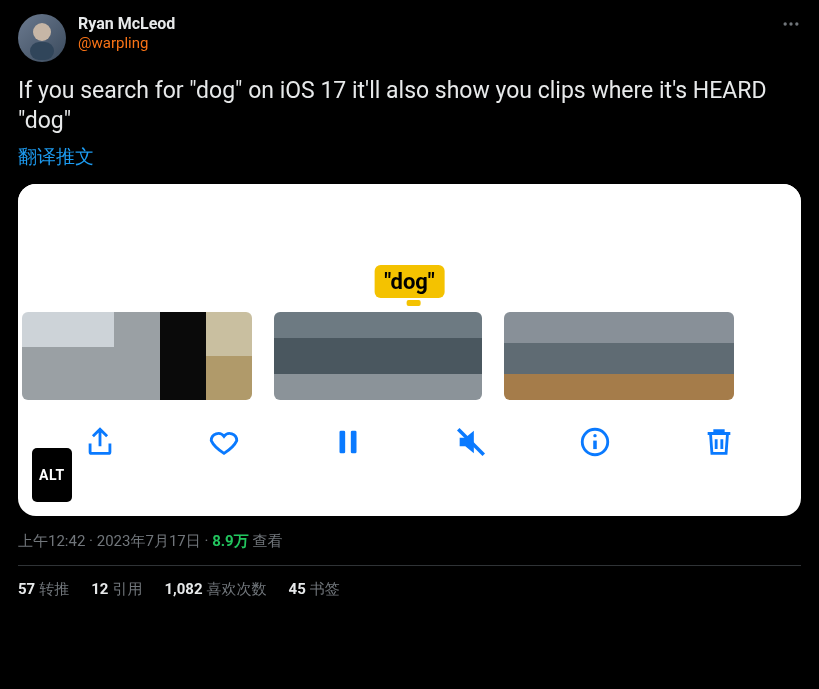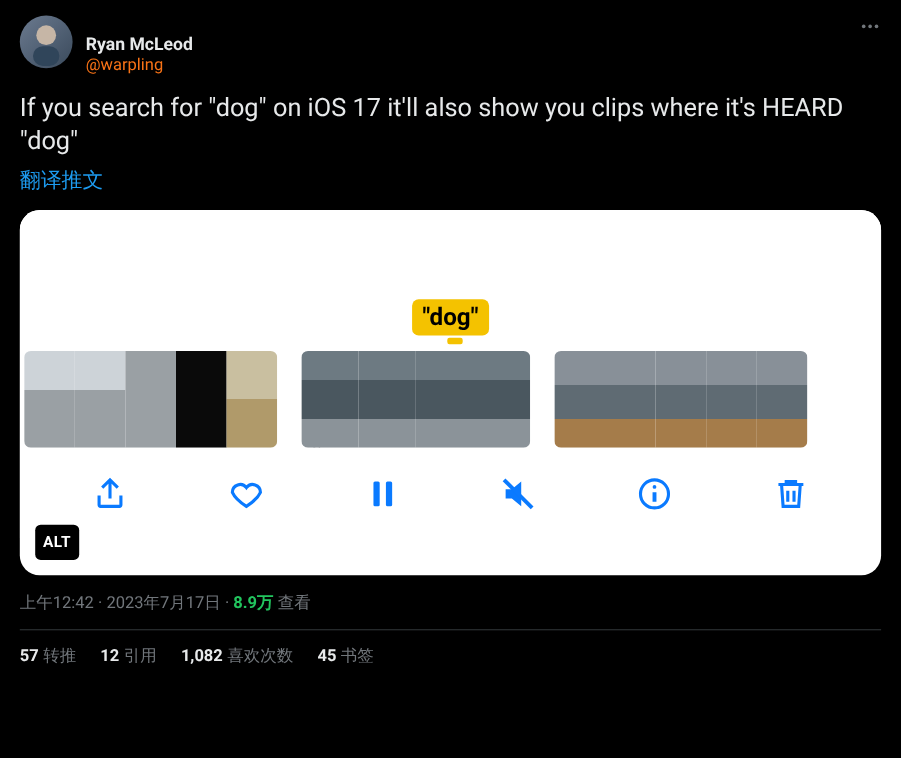--- a/index.html
+++ b/index.html
@@ -23,21 +23,21 @@
   .avatar {
     width: 48px;
     height: 48px;
     border-radius: 50%;
     background: linear-gradient(135deg, #6b7a8f 0%, #3a4a5c 100%);
     flex-shrink: 0;
     position: relative;
     overflow: hidden;
   }
   .avatar svg { width: 100%; height: 100%; }
-  .names { display: flex; flex-direction: column; line-height: 1.25; margin-top: 16px; }
+  .names { display: flex; flex-direction: column; line-height: 1.25; }
   .display-name { font-weight: 700; font-size: 16px; color: #e7e9ea; }
   .handle { font-size: 15px; color: #f97316; }
   .more {
     position: absolute;
     right: 18px;
     top: 14px;
     color: #71767b;
     cursor: pointer;
   }
   .more svg { width: 20px; height: 20px; }
@@ -140,21 +140,21 @@
   }
   .controls svg { width: 34px; height: 34px; stroke: #0a7aff; fill: none; stroke-width: 2; }
   .alt-badge {
     position: absolute;
     left: 14px;
     bottom: 14px;
     background: #000;
     color: #fff;
     font-weight: 700;
     font-size: 14px;
-    padding: 8px 7px;
+    padding: 19px 7px;
     border-radius: 5px;
     letter-spacing: 0.5px;
   }
 
   .meta {
     margin-top: 16px;
     color: #71767b;
     font-size: 15px;
   }
   .meta .views-num { color: #22c55e; font-weight: 700; }

